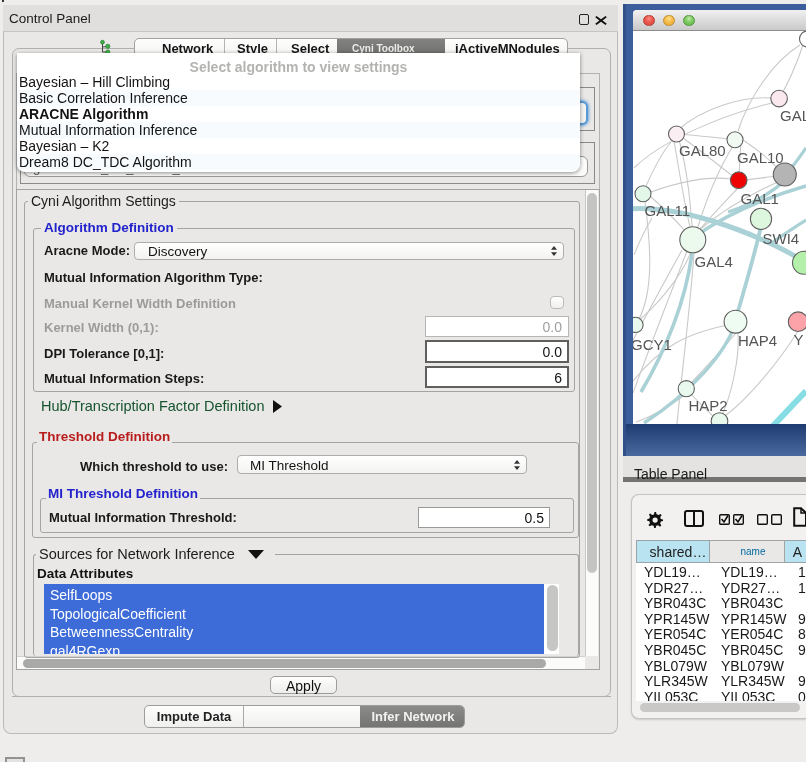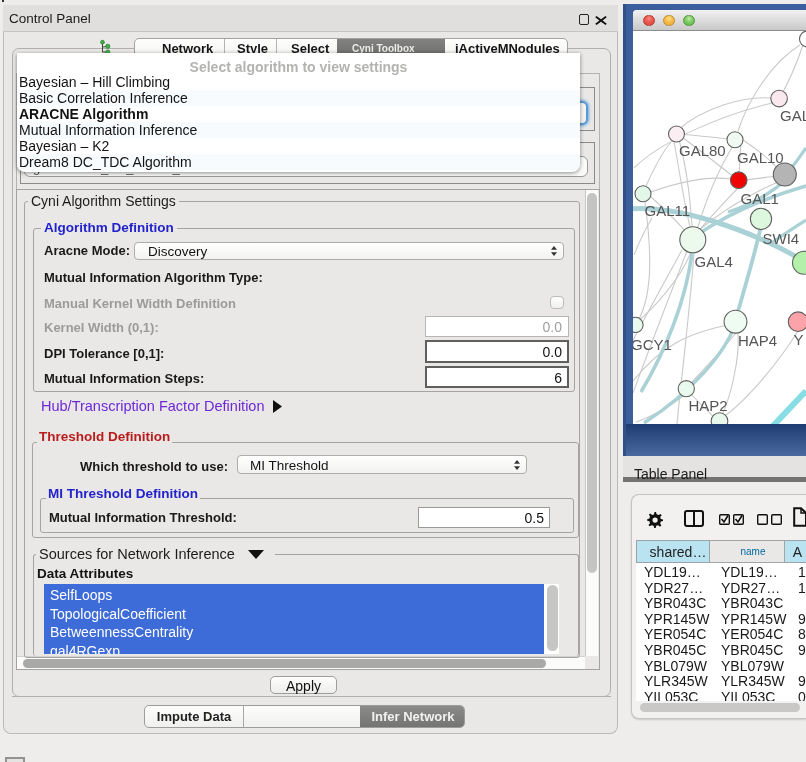--- a/index.html
+++ b/index.html
@@ -85,21 +85,21 @@
 <div class="abs" style="left:44px;top:346px;font-size:13px;font-weight:bold;color:#191919;">DPI Tolerance [0,1]:</div>
 <div class="abs" style="left:425px;top:340px;width:144px;height:23px;background:#fff;border:2px solid #5f5f5d;box-sizing:border-box;">
   <div class="abs" style="right:5px;top:2px;font-size:14px;color:#111;">0.0</div>
 </div>
 
 <div class="abs" style="left:44px;top:371px;font-size:13px;font-weight:bold;color:#191919;">Mutual Information Steps:</div>
 <div class="abs" style="left:425px;top:366px;width:144px;height:22px;background:#fff;border:2px solid #5f5f5d;box-sizing:border-box;">
   <div class="abs" style="right:5px;top:2px;font-size:14px;color:#111;">6</div>
 </div>
 
-<div class="abs" style="left:41px;top:398px;font-size:14.5px;color:#6d28d9;">Hub/Transcription Factor Definition</div>
+<div class="abs" style="left:41px;top:398px;font-size:14.5px;color:#14532d;">Hub/Transcription Factor Definition</div>
 <svg class="abs" style="left:272px;top:400px;" width="11" height="13" viewBox="0 0 11 13">
       <path d="M1 0 L10 6.5 L1 13 Z" fill="#111"></path>
     </svg>
 
 <div class="abs" style="left:32px;top:442px;width:545px;height:94px;border:1px solid #a5a4a2;border-radius:3px;"></div>
 <div class="abs" style="left:37px;top:429px;background:#e9e8e6;padding:0 2px;font-size:13.5px;font-weight:bold;color:#b91c1c;">Threshold Definition</div>
 
 <div class="abs" style="left:0px;top:459px;width:228px;text-align:right;font-size:13px;font-weight:bold;color:#191919;">Which threshold to use:</div>
 <div class="combo abs" style="left:237px;top:455px;width:290px;height:19px;">
   <span style="left:12px;" class="ctext">MI Threshold</span>

